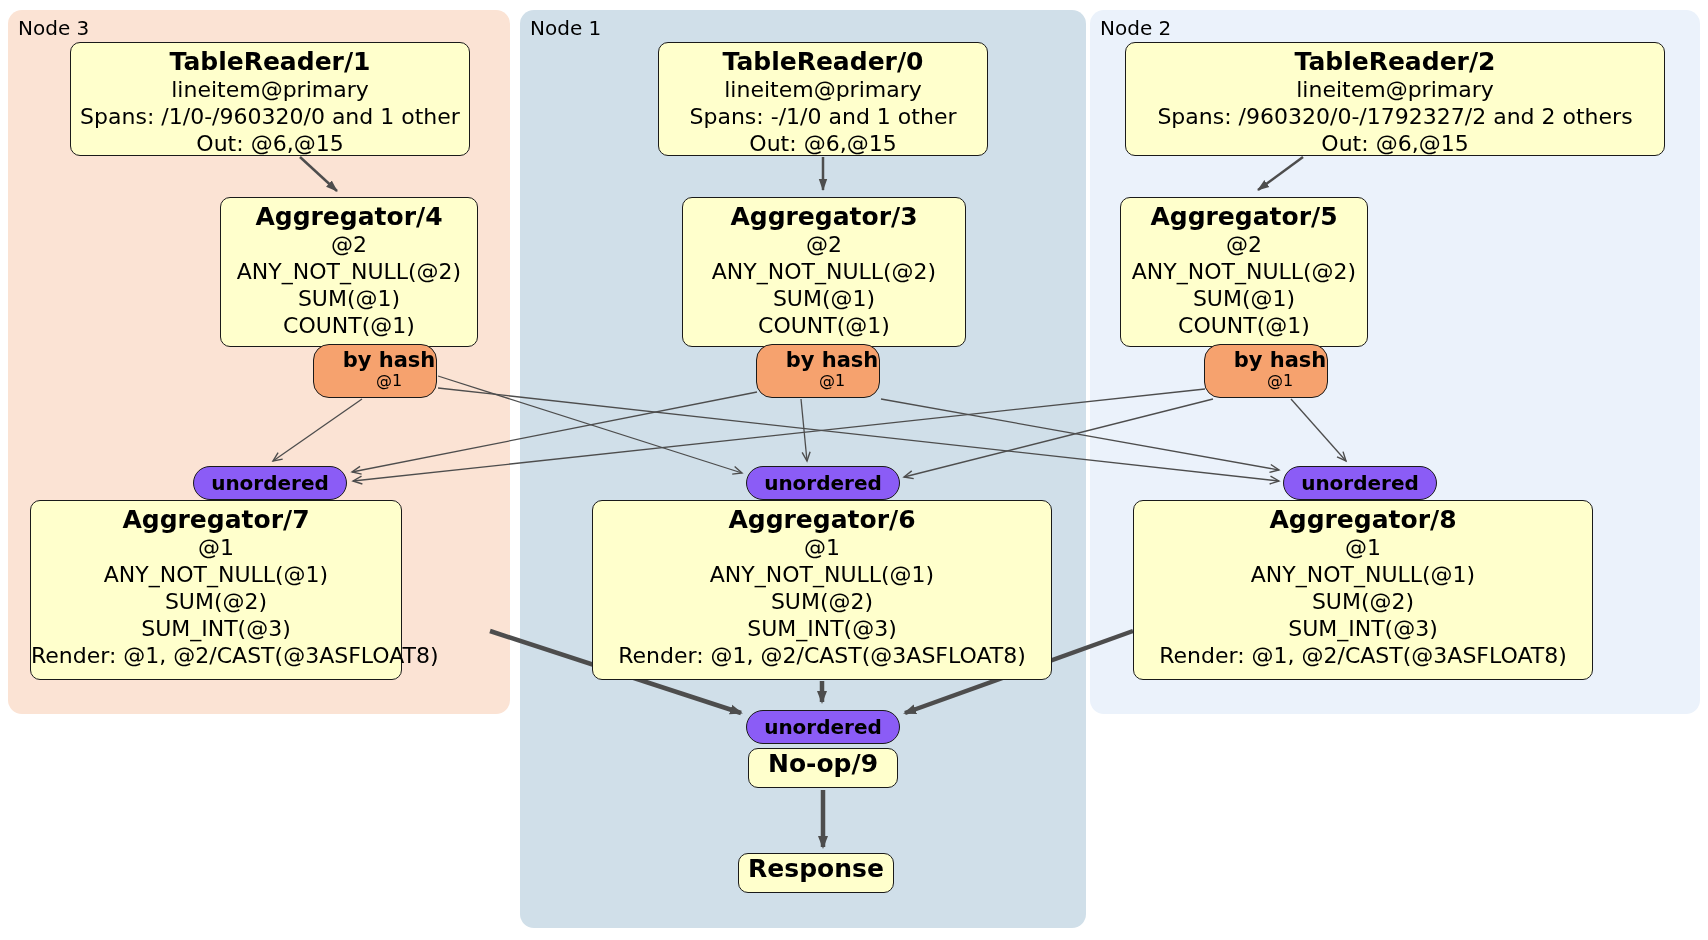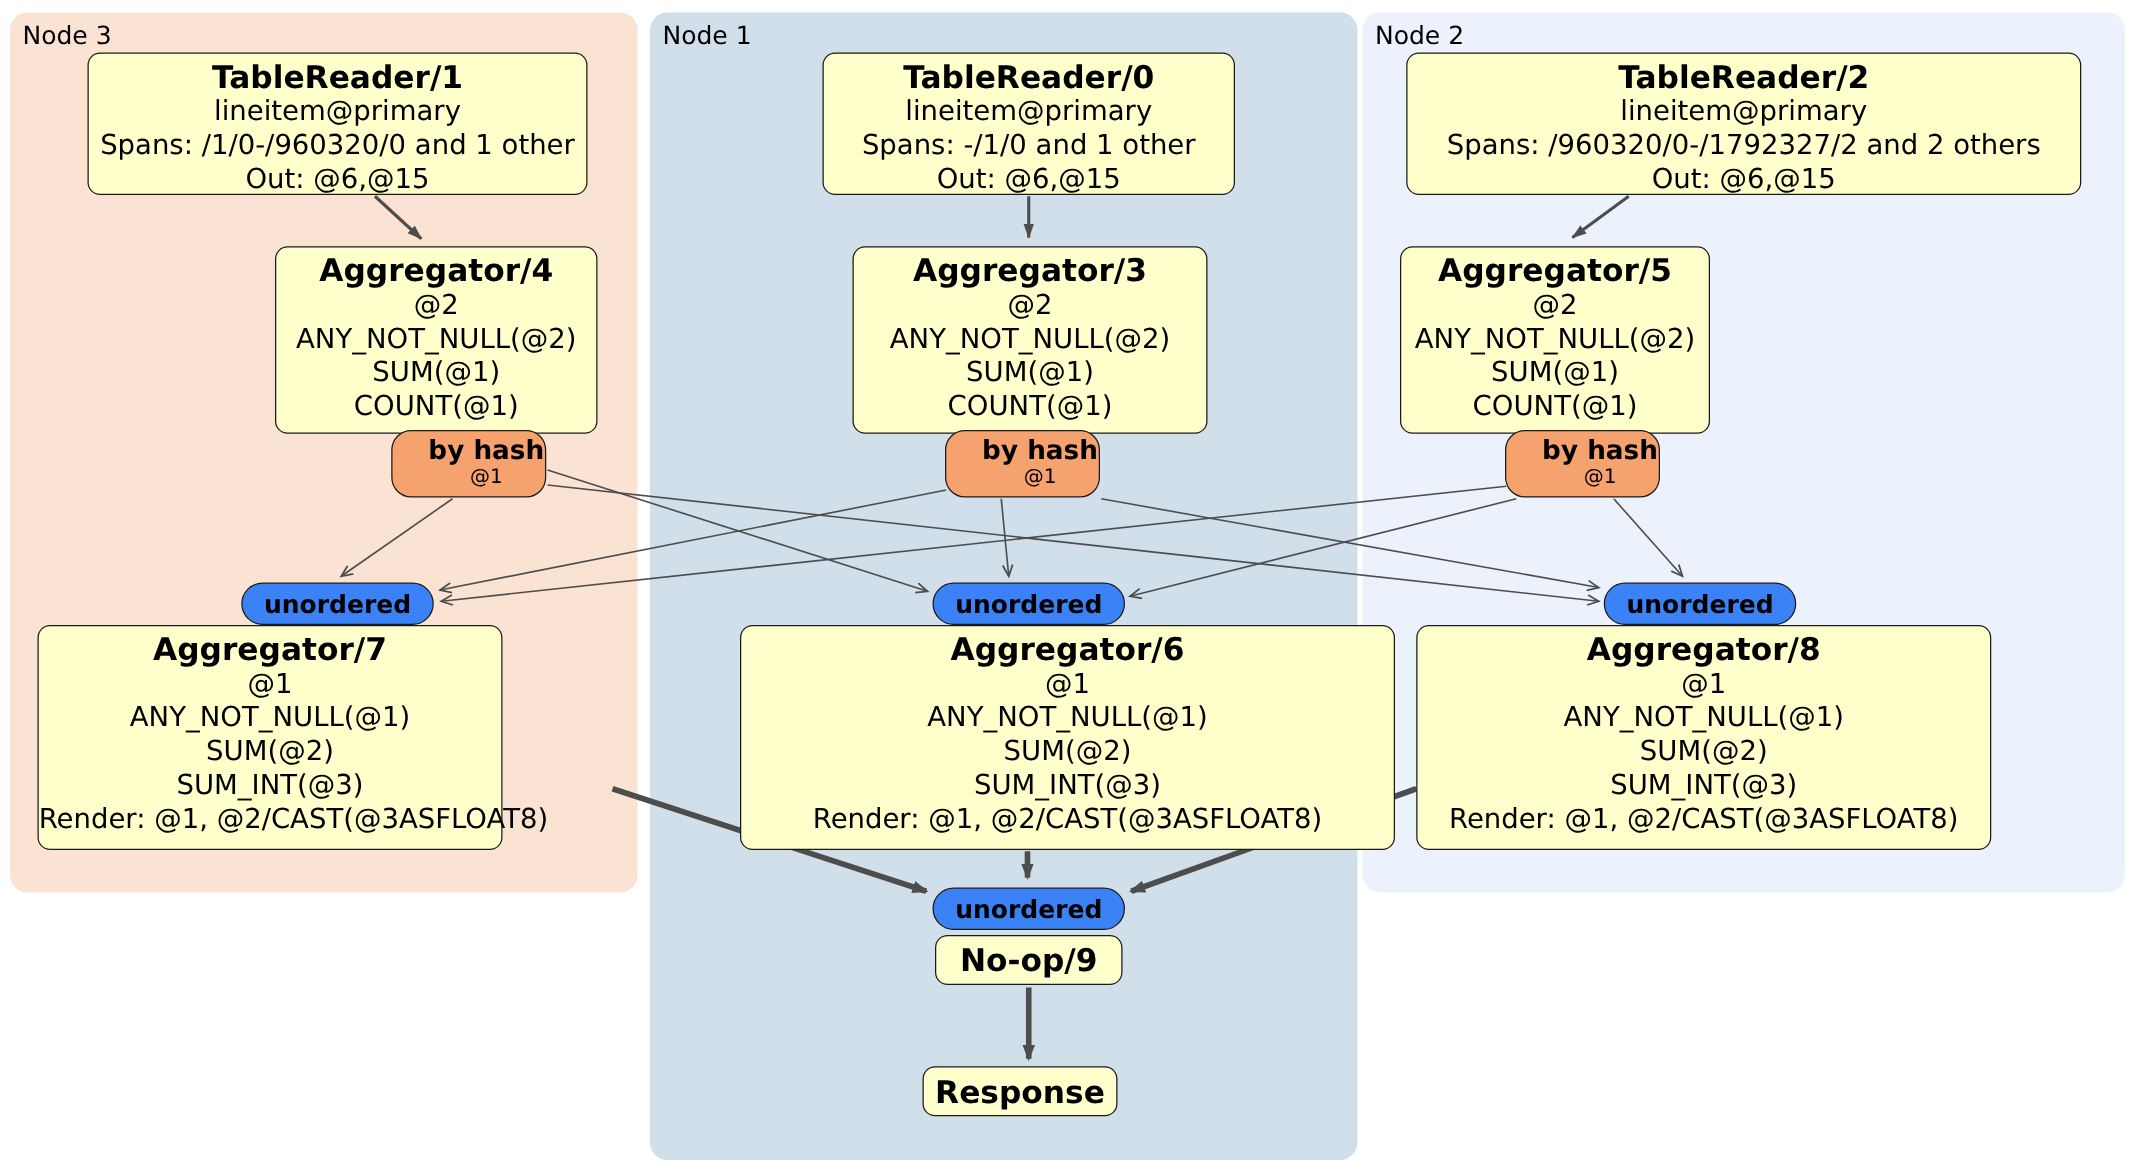--- a/index.html
+++ b/index.html
@@ -9,29 +9,29 @@
   }
   .panel{position:absolute;border-radius:14px;}
   .panel-label{position:absolute;font-size:20px;color:#000;}
   .edges{position:absolute;left:0;top:0;width:1708px;height:940px;z-index:2;}
   .pbox{
     position:absolute;background:#ffffcc;border:1.6px solid #1a1a1a;border-radius:10px;
     text-align:center;z-index:3;box-sizing:border-box;padding-top:4px;
   }
   .ptitle{font-size:25px;font-weight:bold;line-height:29px;white-space:nowrap;}
   .pline{font-size:22px;line-height:27px;white-space:nowrap;}
-  .centerbox{display:flex;align-items:center;justify-content:center;padding-top:0;}
+  .centerbox{display:flex;justify-content:center;padding-top:0;}
   .router{
     position:absolute;background:#f6a26e;border:1.8px solid #1a1a1a;border-radius:16px;
     text-align:center;z-index:4;box-sizing:border-box;padding-top:3px;padding-left:28px;
   }
   .rlabel{font-size:21px;font-weight:bold;line-height:24px;}
   .rdetail{font-size:16px;line-height:18px;}
   .sync{
-    position:absolute;background:#3b82f6;border:1.8px solid #1a1a1a;border-radius:17px;
+    position:absolute;background:#8b5cf6;border:1.8px solid #1a1a1a;border-radius:17px;
     display:flex;align-items:center;justify-content:center;
     font-size:20px;font-weight:bold;z-index:4;box-sizing:border-box;
   }
 </style>
 </head>
 <body>
 
 <div class="stage">
 
   <div class="panel" style="left:8px;top:10px;width:502px;height:704px;background:#fbe3d4;"></div>
@@ -141,21 +141,21 @@
   </div>
 
   <div class="pbox" style="left:30px;top:500px;width:372px;height:180px;">
     <div class="ptitle">Aggregator/7</div>
     <div class="pline">@1</div>
     <div class="pline">ANY_NOT_NULL(@1)</div>
     <div class="pline">SUM(@2)</div>
     <div class="pline">SUM_INT(@3)</div>
     <div class="pline">Render: @1, @2/CAST(@3ASFLOAT8)</div>
   </div>
-  <div class="pbox" style="left:592px;top:500px;width:524px;height:180px;">
+  <div class="pbox" style="left:592px;top:500px;width:460px;height:180px;">
     <div class="ptitle">Aggregator/6</div>
     <div class="pline">@1</div>
     <div class="pline">ANY_NOT_NULL(@1)</div>
     <div class="pline">SUM(@2)</div>
     <div class="pline">SUM_INT(@3)</div>
     <div class="pline">Render: @1, @2/CAST(@3ASFLOAT8)</div>
   </div>
   <div class="pbox" style="left:1133px;top:500px;width:460px;height:180px;">
     <div class="ptitle">Aggregator/8</div>
     <div class="pline">@1</div>

